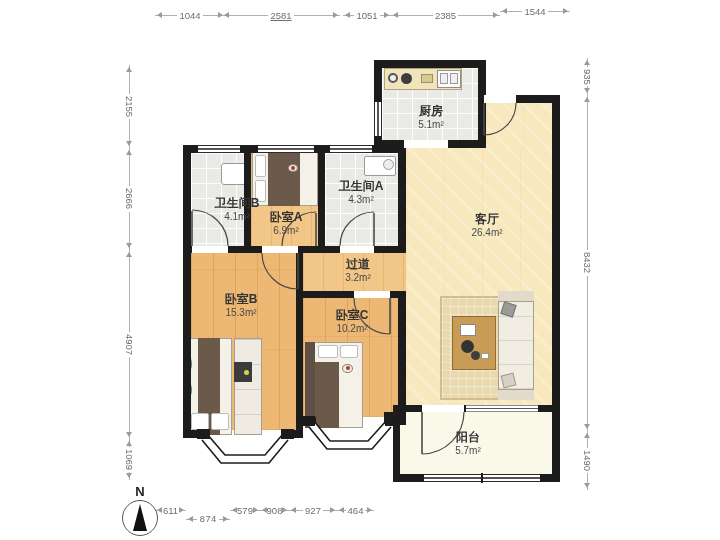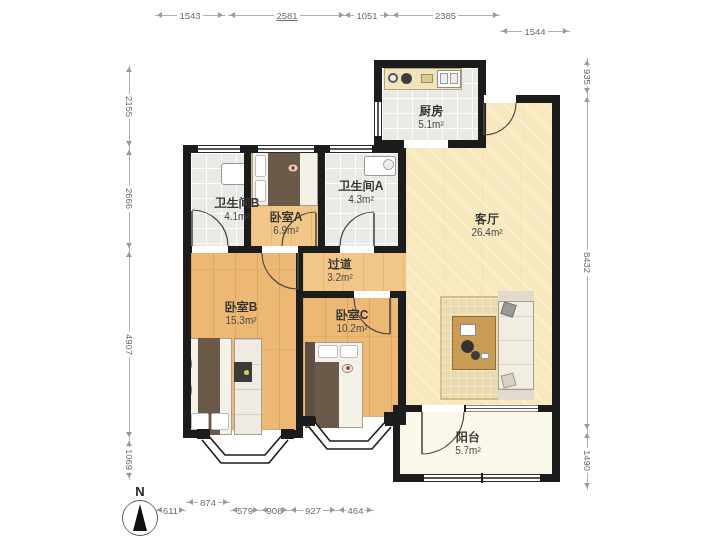--- a/index.html
+++ b/index.html
@@ -219,59 +219,59 @@
     <div class="room-area">6.9m²</div>
   </div>
   <div class="room-label" style="left:361px;top:193px;">
     <div class="room-name">卫生间A</div>
     <div class="room-area">4.3m²</div>
   </div>
   <div class="room-label" style="left:487px;top:226px;">
     <div class="room-name">客厅</div>
     <div class="room-area">26.4m²</div>
   </div>
-  <div class="room-label" style="left:340px;top:271px;">
+  <div class="room-label" style="left:358px;top:271px;">
     <div class="room-name">过道</div>
     <div class="room-area">3.2m²</div>
   </div>
-  <div class="room-label" style="left:241px;top:314px;">
+  <div class="room-label" style="left:241px;top:306px;">
     <div class="room-name">卧室B</div>
     <div class="room-area">15.3m²</div>
   </div>
   <div class="room-label" style="left:352px;top:322px;">
     <div class="room-name">卧室C</div>
     <div class="room-area">10.2m²</div>
   </div>
   <div class="room-label" style="left:468px;top:444px;">
     <div class="room-name">阳台</div>
     <div class="room-area">5.7m²</div>
   </div>
 
 
   <div class="dim dim-h" style="left:155px;top:8px;width:70px;">
     <i class="ln l"></i>
-      <span class="val">1543</span>
-      <i class="ln r"></i>
-    </div>
-  <div class="dim dim-h" style="left:228px;top:8px;width:118px;text-decoration:underline;">
+      <span class="val">1044</span>
+      <i class="ln r"></i>
+    </div>
+  <div class="dim dim-h" style="left:222px;top:8px;width:118px;text-decoration:underline;">
     <i class="ln l"></i>
       <span class="val">2581</span>
       <i class="ln r"></i>
     </div>
   <div class="dim dim-h" style="left:343px;top:8px;width:48px;">
     <i class="ln l"></i>
       <span class="val">1051</span>
       <i class="ln r"></i>
     </div>
   <div class="dim dim-h" style="left:391px;top:8px;width:109px;">
     <i class="ln l"></i>
       <span class="val">2385</span>
       <i class="ln r"></i>
     </div>
-  <div class="dim dim-h" style="left:500px;top:24px;width:70px;">
+  <div class="dim dim-h" style="left:500px;top:4px;width:70px;">
     <i class="ln l"></i>
       <span class="val">1544</span>
       <i class="ln r"></i>
     </div>
 
   <div class="dim dim-v" style="left:122px;top:65px;height:83px;">
     <i class="ln t"></i>
       <span class="val">2155</span>
       <i class="ln b"></i>
     </div>
@@ -305,21 +305,21 @@
     <i class="ln t"></i>
       <span class="val">1490</span>
       <i class="ln b"></i>
     </div>
 
   <div class="dim dim-h" style="left:155px;top:503px;width:31px;">
     <i class="ln l"></i>
       <span class="val">611</span>
       <i class="ln r"></i>
     </div>
-  <div class="dim dim-h" style="left:186px;top:495px;width:44px;">
+  <div class="dim dim-h" style="left:186px;top:512px;width:44px;font-family:Liberation Mono, monospace;">
     <i class="ln l"></i>
       <span class="val">874</span>
       <i class="ln r"></i>
     </div>
   <div class="dim dim-h" style="left:230px;top:503px;width:30px;">
     <i class="ln l"></i>
       <span class="val">579</span>
       <i class="ln r"></i>
     </div>
   <div class="dim dim-h" style="left:260px;top:503px;width:29px;">

